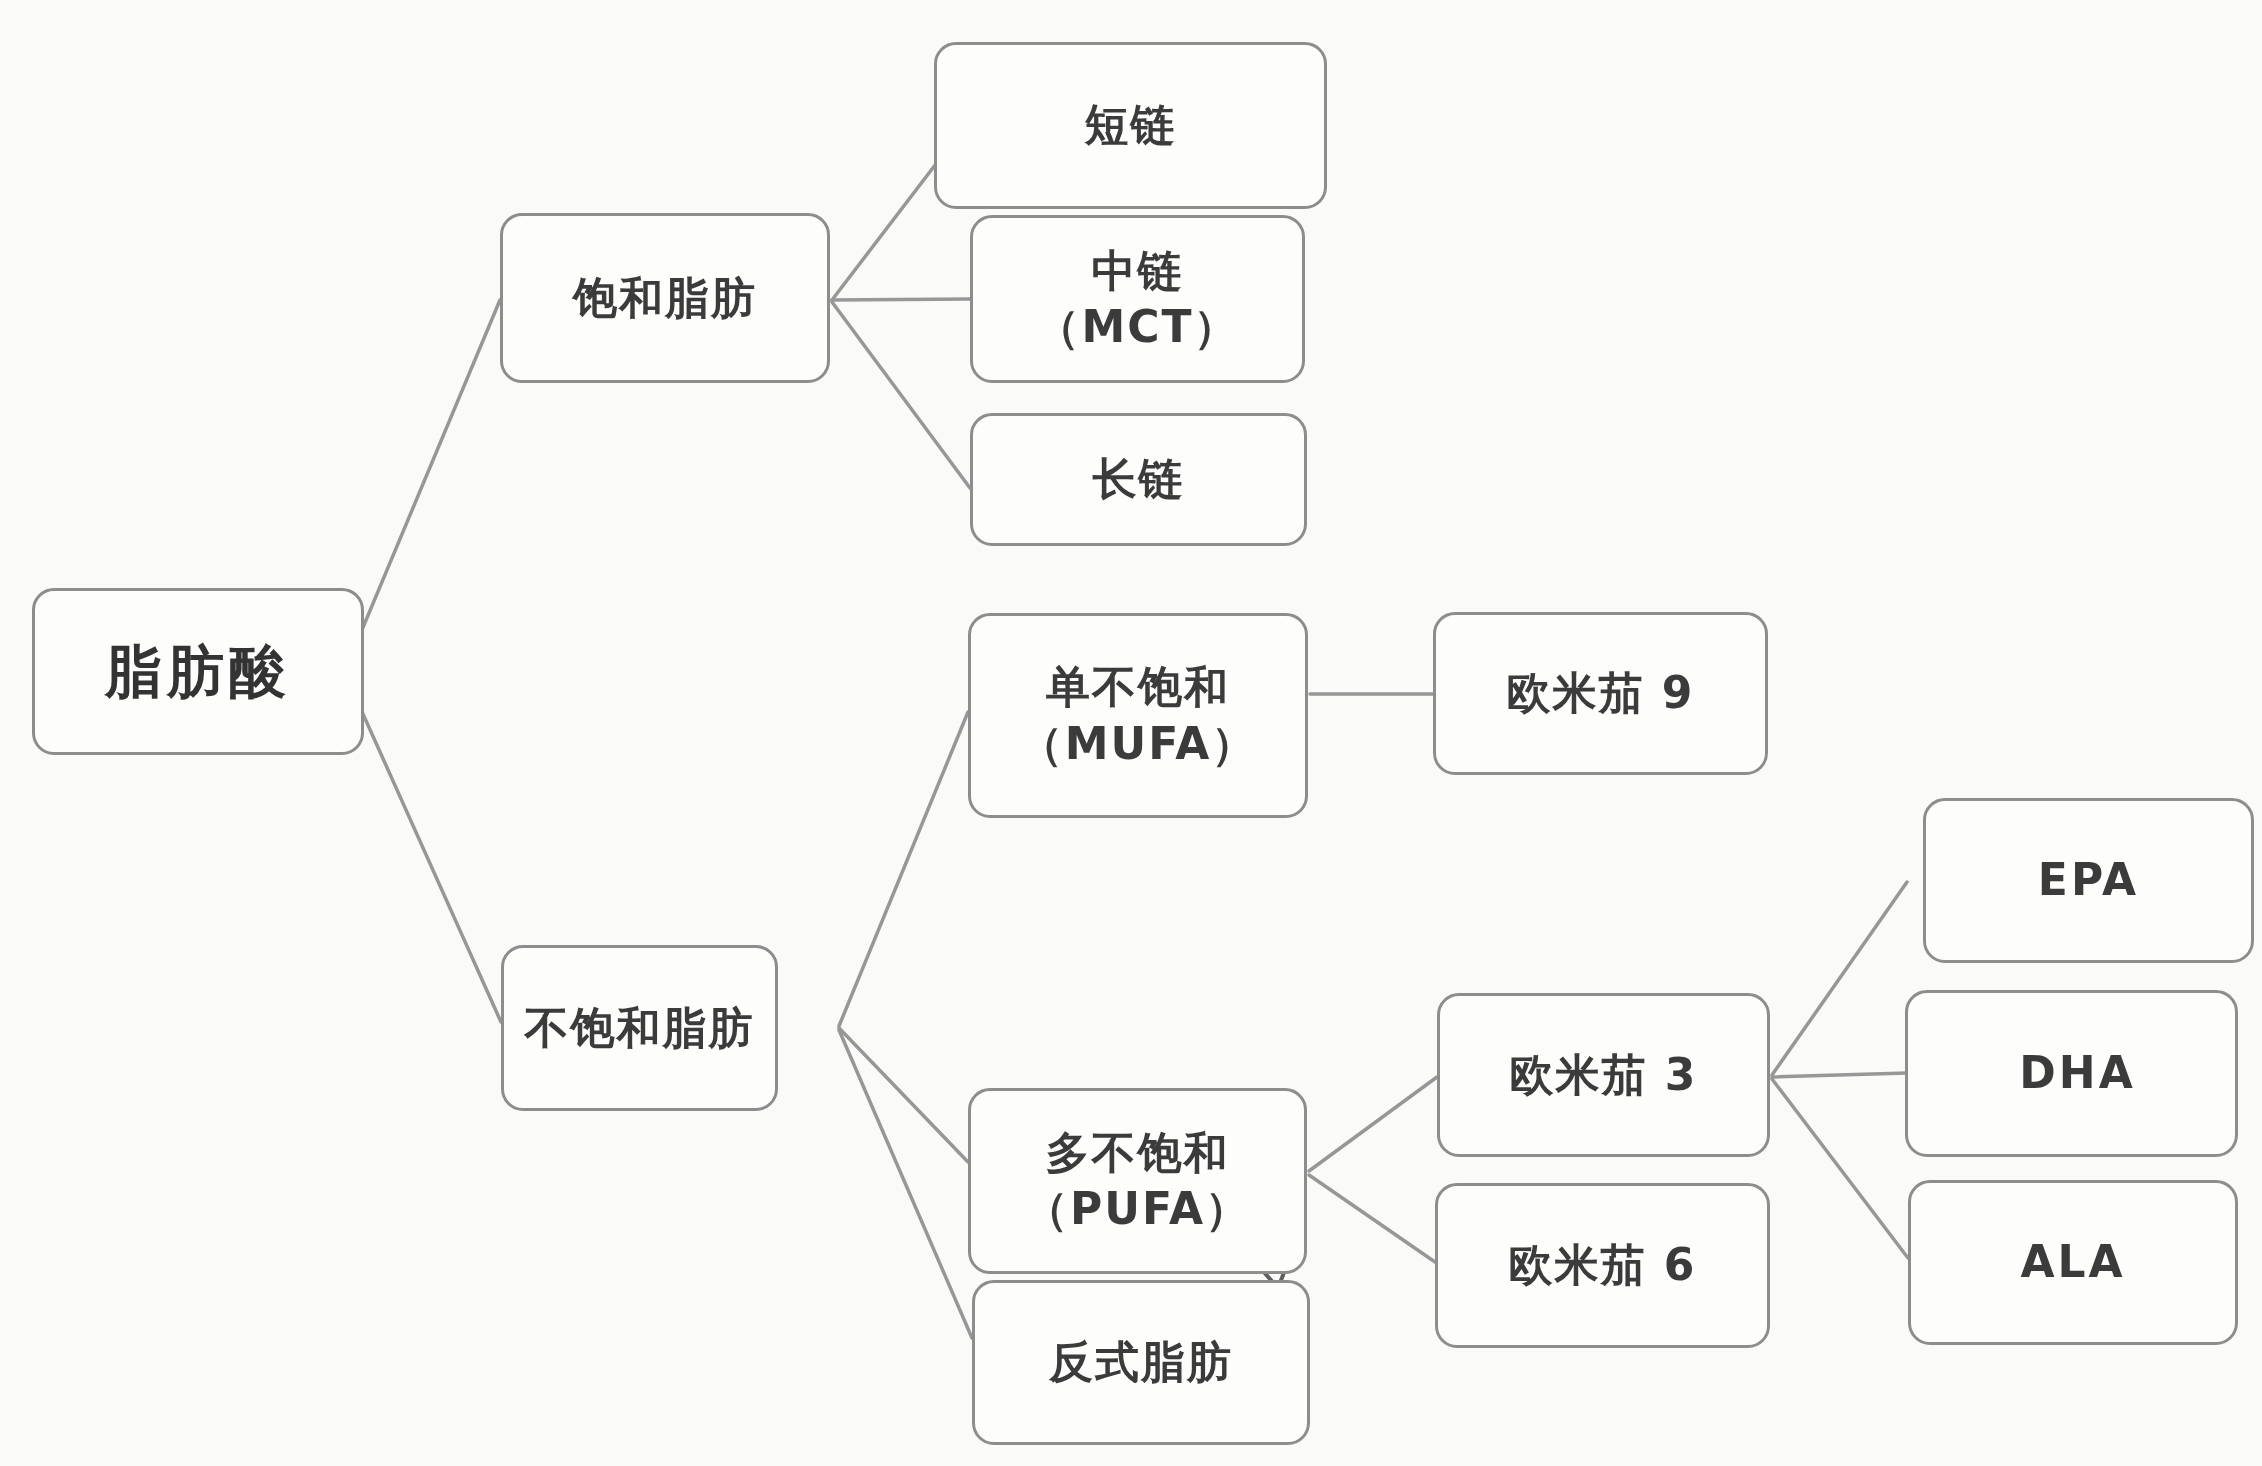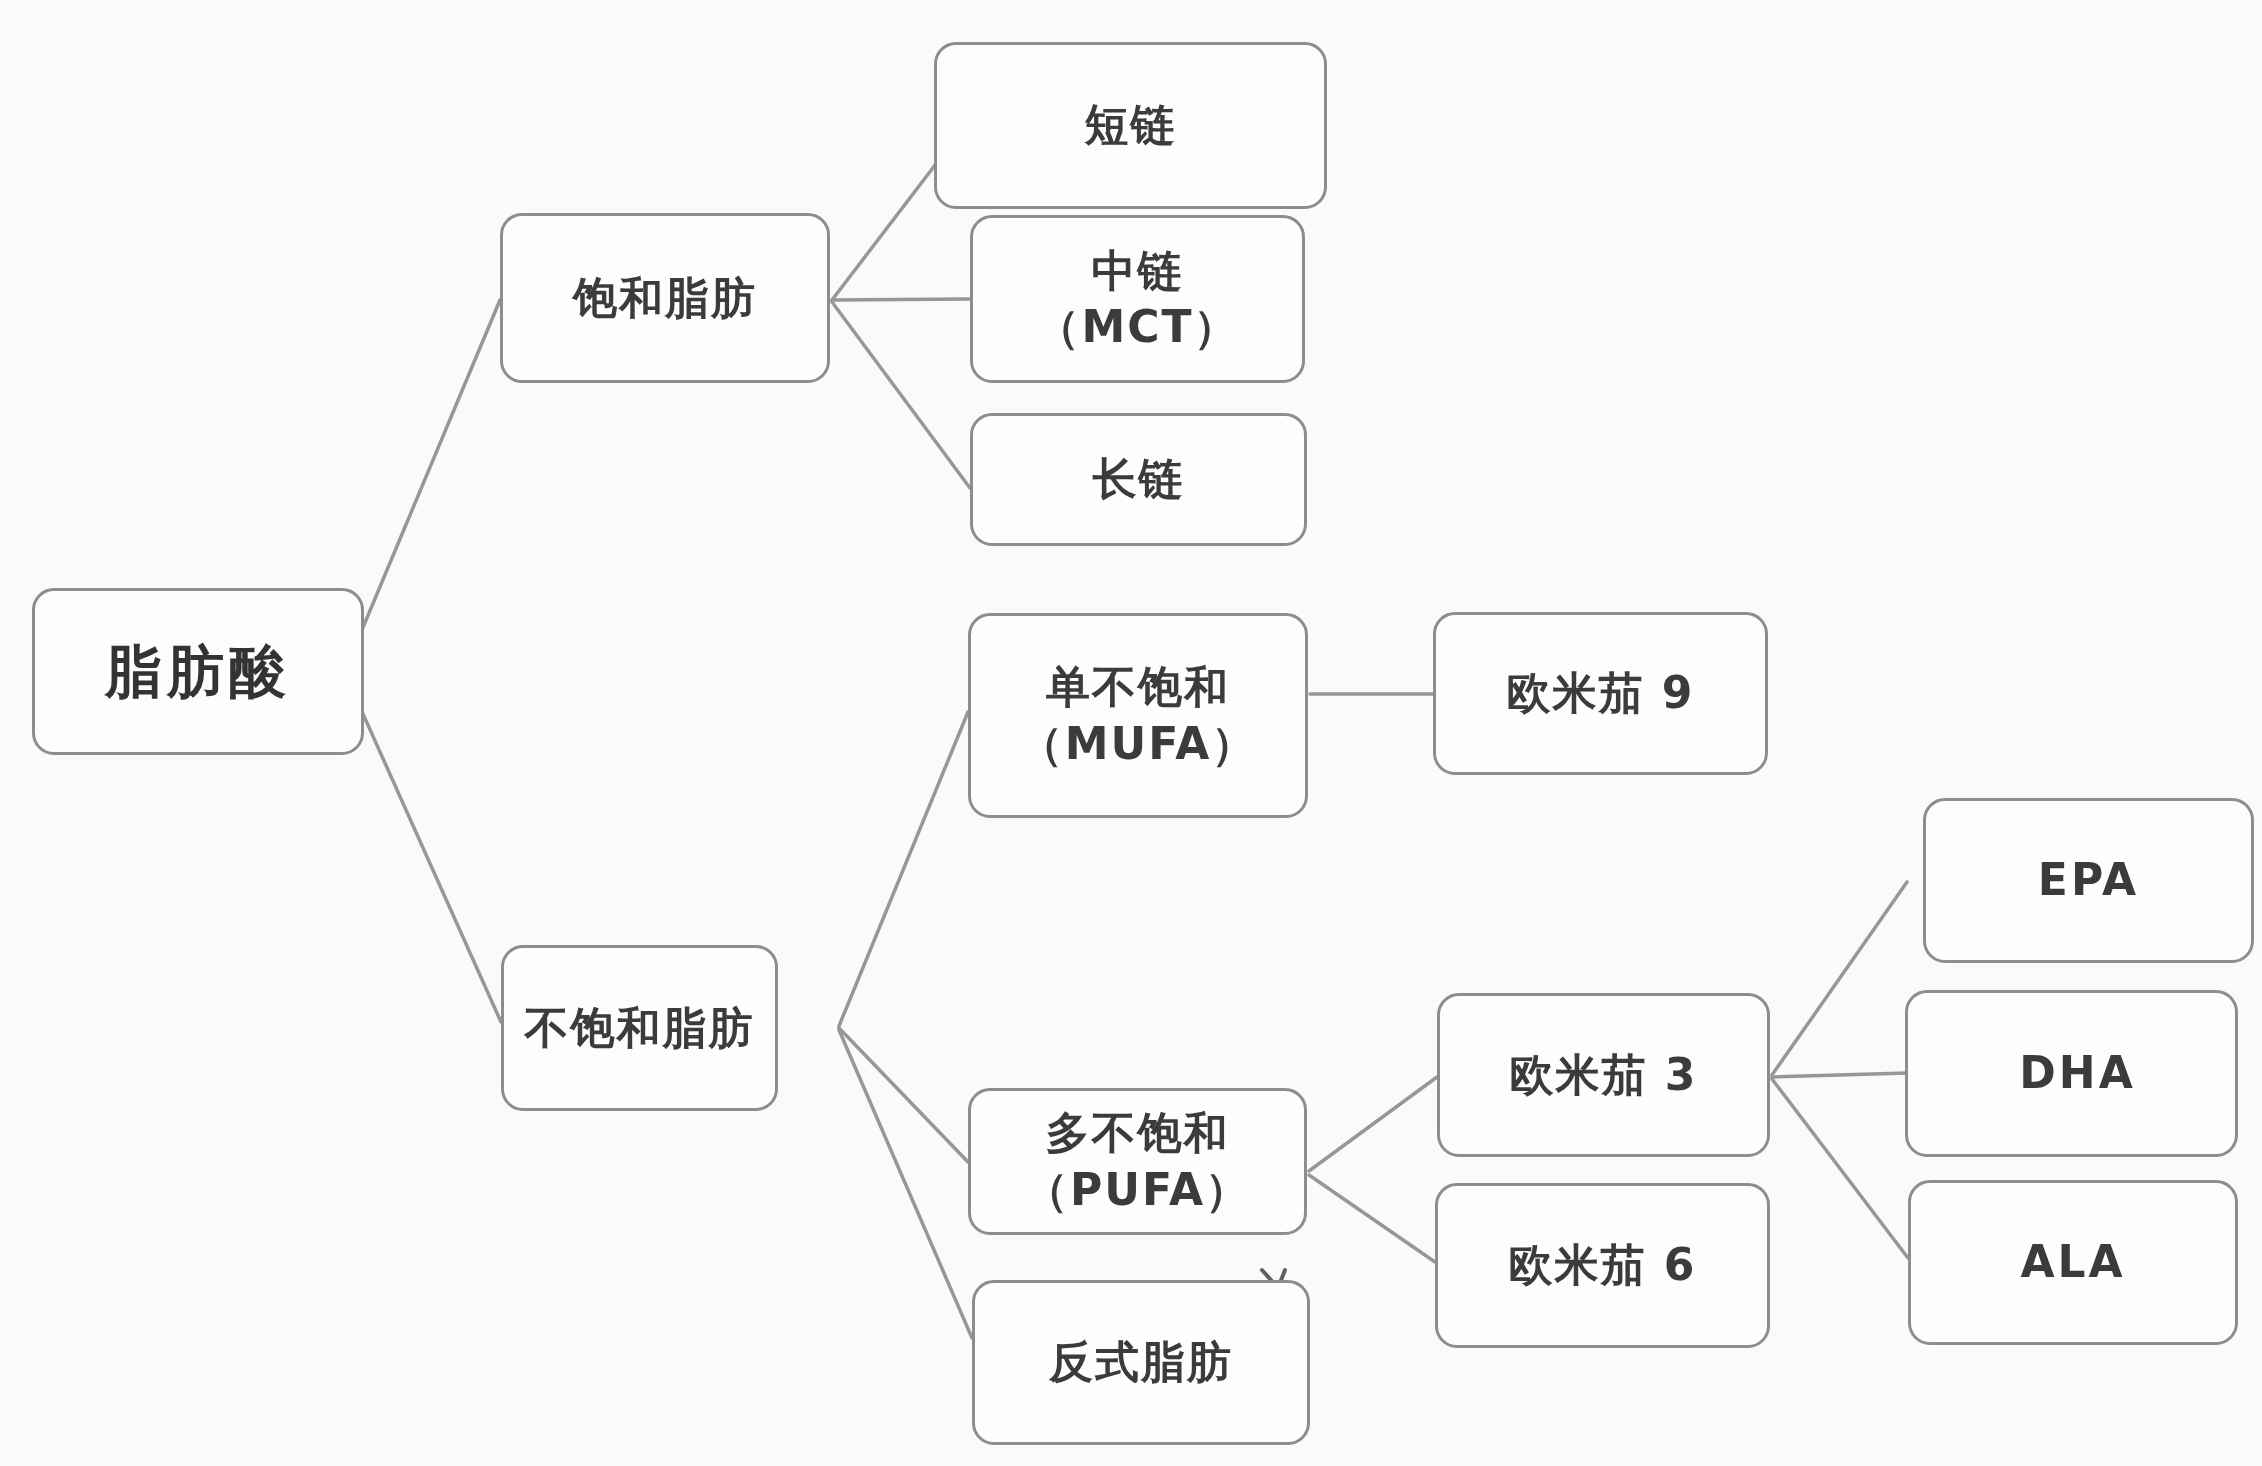--- a/index.html
+++ b/index.html
@@ -28,21 +28,21 @@
   }
   .node .lbl { display:block; }
   .node .sub { display:block; }
   #n-root       { left:32px;   top:588px;  width:332px; height:167px; font-size:57px; letter-spacing:5px; color:#333; }
   #n-saturated  { left:500px;  top:213px;  width:330px; height:170px; }
   #n-unsaturated{ left:501px;  top:945px;  width:277px; height:166px; }
   #n-short      { left:934px;  top:23px;   width:393px; height:167px;margin-top:19px; }
   #n-medium     { left:970px;  top:215px;  width:335px; height:168px;align-items:center; }
   #n-long       { left:970px;  top:413px;  width:337px; height:133px; }
   #n-mufa       { left:968px;  top:613px;  width:340px; height:205px; }
-  #n-pufa       { left:968px;  top:1088px; width:339px; height:147px; }
+  #n-pufa       { left:968px;  top:1088px; width:339px; height:186px; }
   #n-trans      { left:972px;  top:1280px; width:338px; height:165px; }
   #n-omega9     { left:1433px; top:612px;  width:335px; height:163px; }
   #n-omega3     { left:1437px; top:993px;  width:333px; height:164px; }
   #n-omega6     { left:1435px; top:1183px; width:335px; height:165px; }
   #n-epa        { left:1907px; top:798px;  width:331px; height:165px; letter-spacing:3px;margin-left:16px; }
   #n-dha        { left:1905px; top:990px;  width:333px; height:167px; letter-spacing:3px;padding-left:12px; }
   #n-ala        { left:1908px; top:1180px; width:330px; height:165px; letter-spacing:3px; }
 </style>
 </head>
 <body>

